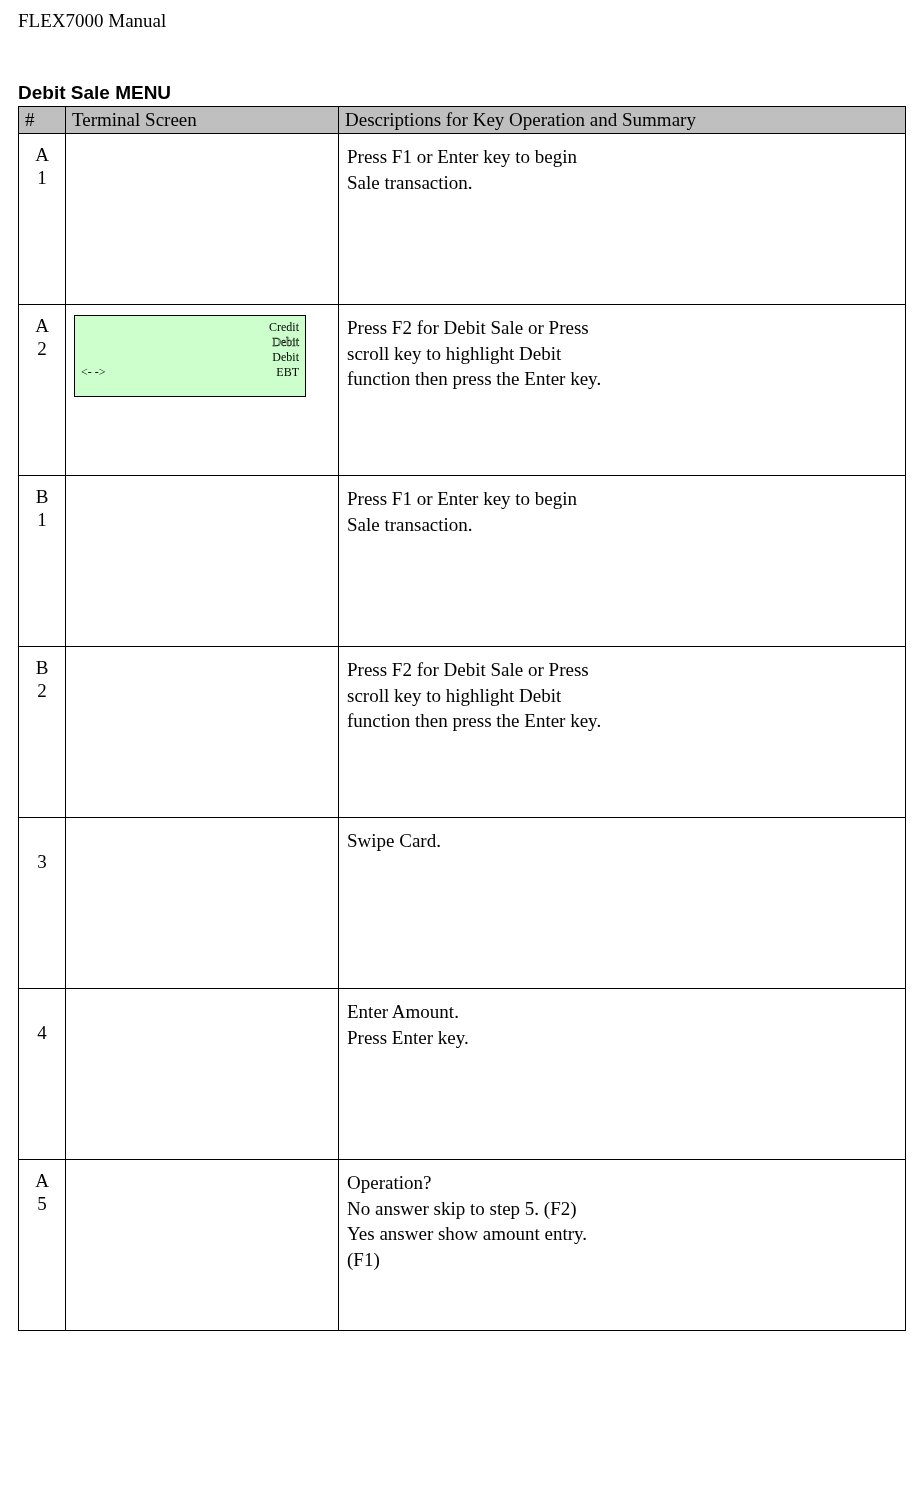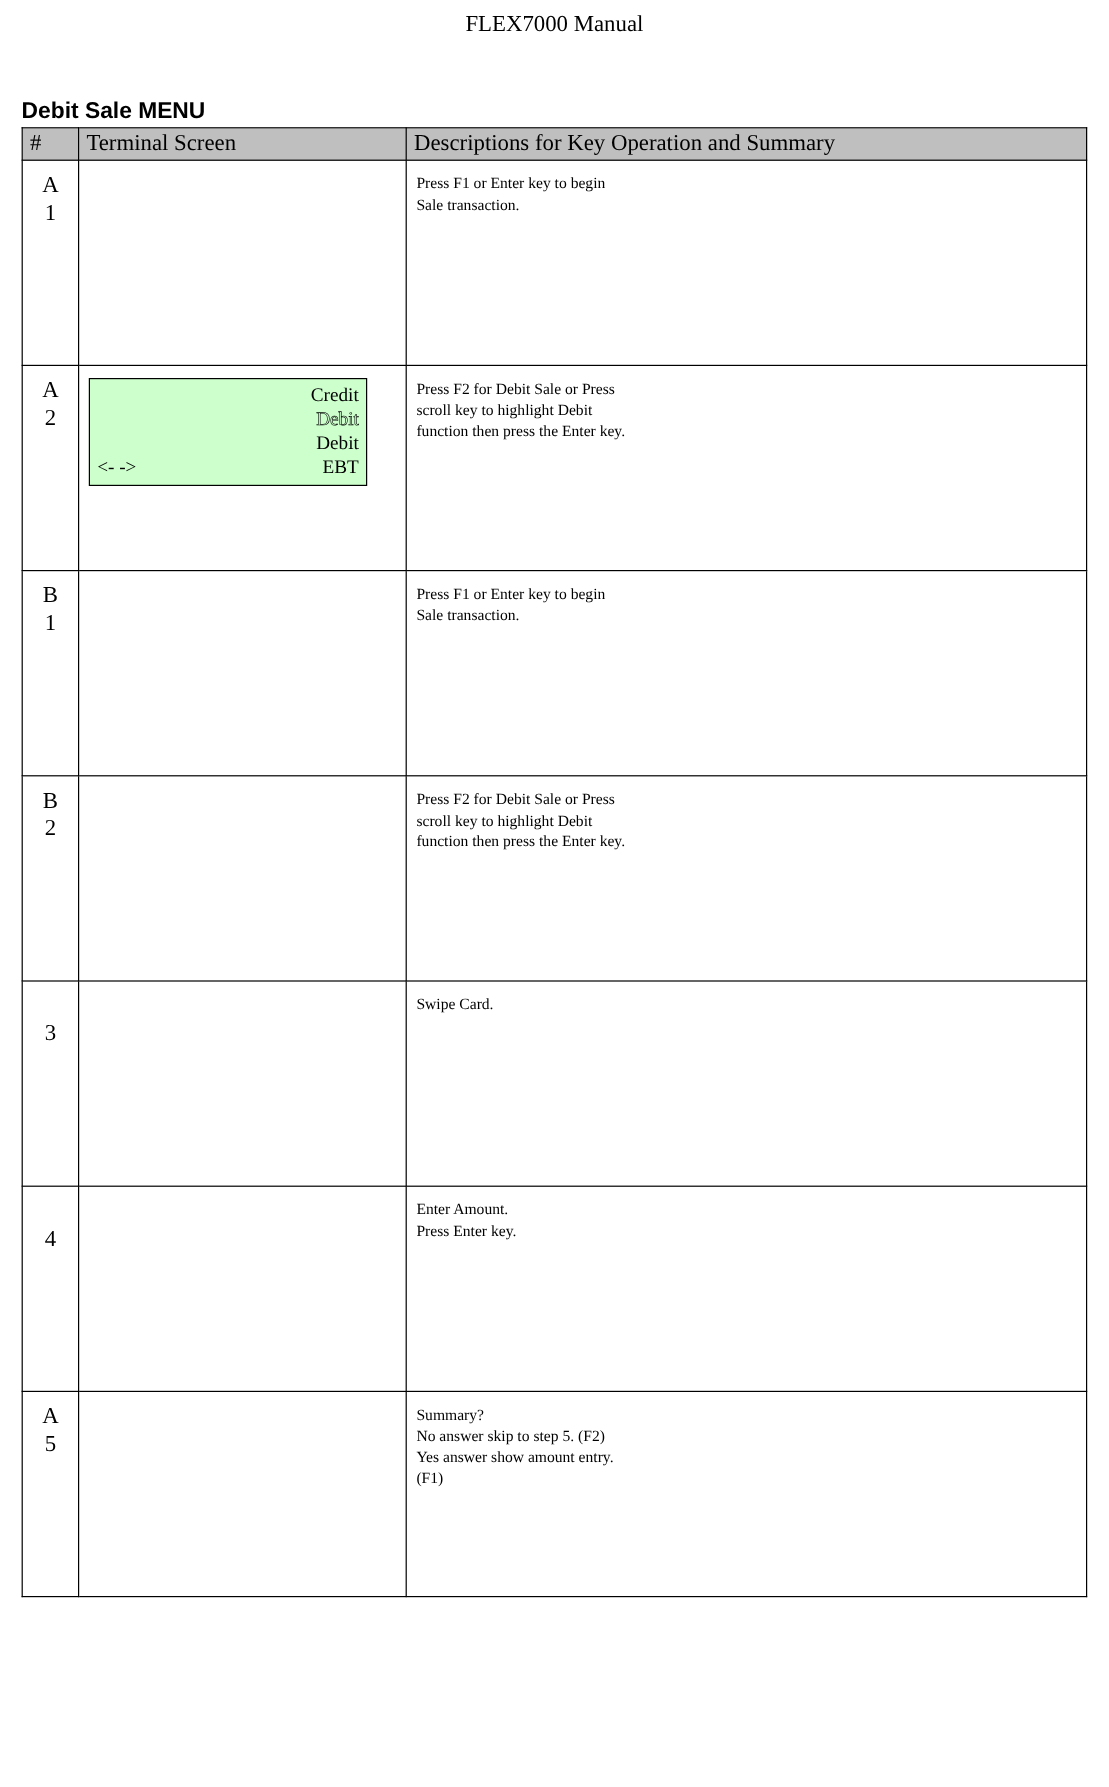--- a/index.html
+++ b/index.html
@@ -11,21 +11,20 @@
     color: #000;
   }
   .page {
     width: 924px;
     min-height: 1489px;
     box-sizing: border-box;
     padding: 10px 18px 0 18px;
     position: relative;
   }
   .doc-header {
-    text-align: center;
     font-size: 19px;
     margin-top: 0;
     margin-bottom: 50px;
   }
   .section-title {
     font-family: Arial, Helvetica, sans-serif;
     font-weight: bold;
     font-size: 19px;
     margin: 0 0 2px 0;
   }
@@ -59,31 +58,31 @@
   td.col-step {
     text-align: center;
     font-size: 19px;
     line-height: 1.2;
     padding-top: 24px;
   }
   td.col-screen {
     padding: 12px 8px;
   }
   td.col-desc {
-    font-size: 13px;
+    font-size: 19px;
     line-height: 1.35;
     padding-top: 16px;
   }
   .terminal {
     border: 1px solid #000;
     background: #ccffcc;
     width: 218px;
     margin: 0px 0 0 0;
-    padding: 4px 6px 4px 6px;
-    font-size: 16px;
+    padding: 4px 6px 16px 6px;
+    font-size: 12px;
     line-height: 1.25;
   }
   .terminal .t-row {
     display: flex;
     justify-content: space-between;
   }
   .terminal .t-right {
     text-align: right;
     flex: 1;
   }
@@ -212,21 +211,21 @@
         </td>
       </tr>
 
       <tr>
         <td class="col-step">
           <span>A</span><br>
           <span>5</span>
         </td>
         <td class="col-screen"></td>
         <td class="col-desc">
-          <span>Summary?</span><br>
+          <span>Operation?</span><br>
           <span>No answer skip to step 5. (F2)</span><br>
           <span>Yes answer show amount entry.</span><br>
           <span> (F1)</span>
         </td>
       </tr>
     </tbody>
   </table>
 
 
 </div>

